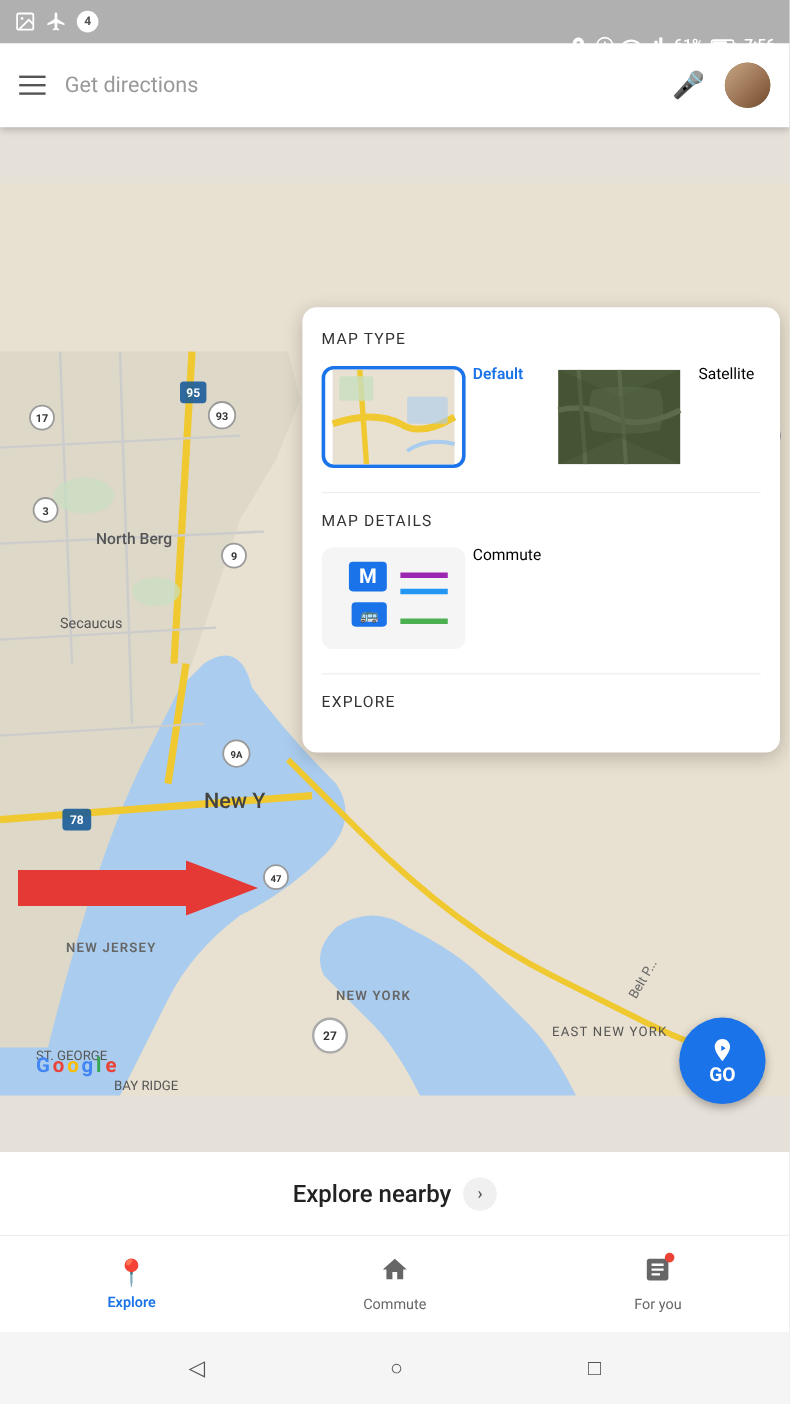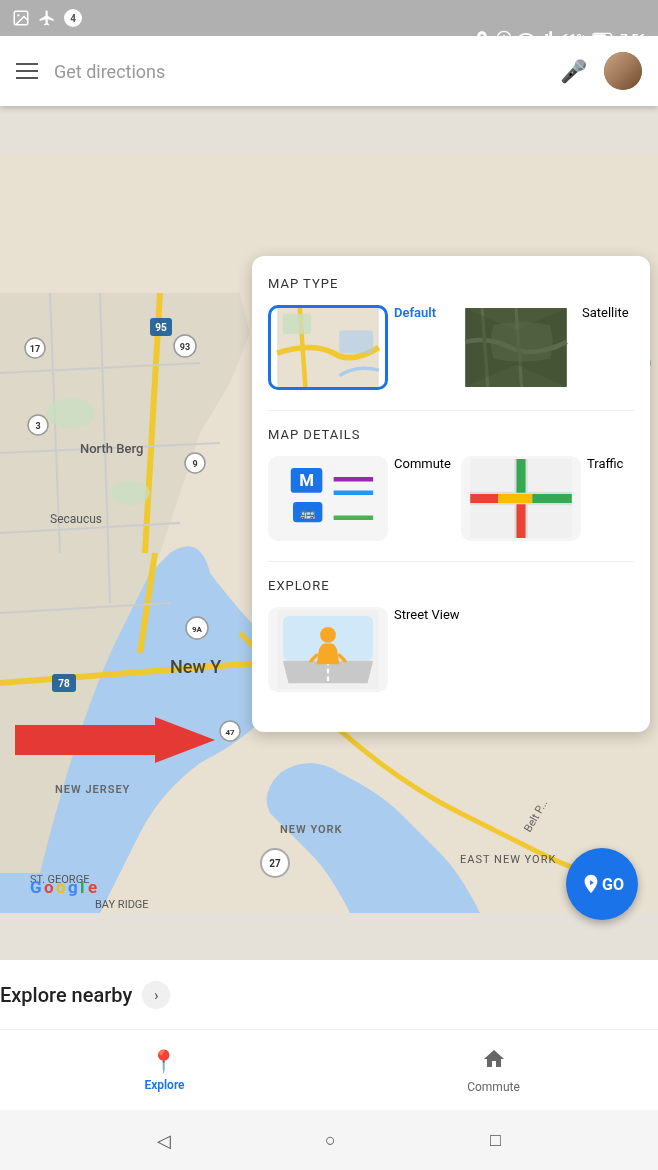--- a/index.html
+++ b/index.html
@@ -70,20 +70,21 @@
     .go-button {
       position: absolute;
       bottom: 40px;
       right: 20px;
       width: 72px;
       height: 72px;
       border-radius: 50%;
       background: #1a73e8;
       color: #fff;
       display: flex;
+      flex-direction: column;
       align-items: center;
       justify-content: center;
       font-weight: bold;
       font-size: 16px;
       z-index: 30;
       box-shadow: 0 3px 8px rgba(0,0,0,0.3);
       cursor: pointer;
     }
 
     
@@ -156,20 +157,21 @@
       right: 0;
       height: 210px;
       background: #fff;
       z-index: 50;
     }
 
     .explore-nearby-bar {
       height: 70px;
       display: flex;
       align-items: center;
+      justify-content: center;
       gap: 10px;
       border-bottom: 1px solid #eee;
       font-size: 20px;
       font-weight: 500;
       color: #222;
     }
 
     .chevron-right {
       width: 28px; height: 28px;
       border-radius: 50%;
@@ -412,66 +414,26 @@
             <text x="27" y="51" text-anchor="middle" fill="white" font-size="11">🚌</text>
 
             <line x1="50" y1="18" x2="85" y2="18" stroke="#9c27b0" stroke-width="4"></line>
             <line x1="50" y1="30" x2="85" y2="30" stroke="#2196f3" stroke-width="4"></line>
             <line x1="50" y1="52" x2="85" y2="52" stroke="#4caf50" stroke-width="4"></line>
           </svg>
         </div>
         <span class="map-option-label">Commute</span>
       </div>
 
-      <div class="map-option">
-        <div class="map-thumb" style="background:#f5f5f5;">
-          <svg viewBox="0 0 90 70" xmlns="http://www.w3.org/2000/svg">
-            <rect width="90" height="70" fill="#f0f0f0"></rect>
-
-            <path d="M45 0 L45 70" stroke="#ddd" stroke-width="12"></path>
-            <path d="M0 35 L90 35" stroke="#ddd" stroke-width="12"></path>
-            <path d="M45 0 L45 70" stroke="#f5f5f5" stroke-width="2" stroke-dasharray="4,4"></path>
-            <path d="M0 35 L90 35" stroke="#f5f5f5" stroke-width="2" stroke-dasharray="4,4"></path>
-
-            <path d="M0 35 L25 35" stroke="#ea4335" stroke-width="8"></path>
-            <path d="M25 35 L55 35" stroke="#fbbc05" stroke-width="8"></path>
-            <path d="M55 35 L90 35" stroke="#34a853" stroke-width="8"></path>
-            <path d="M45 0 L45 30" stroke="#34a853" stroke-width="8"></path>
-            <path d="M45 40 L45 70" stroke="#ea4335" stroke-width="8"></path>
-          </svg>
-        </div>
-        <span class="map-option-label">Traffic</span>
-      </div>
 
     </div>
 
     <div class="divider"></div>
     <div class="section-title">EXPLORE</div>
 
-    <div class="map-type-grid">
-
-      <div class="map-option">
-        <div class="map-thumb" style="background:#f5f5f5;">
-          <svg viewBox="0 0 90 70" xmlns="http://www.w3.org/2000/svg">
-            <rect width="90" height="70" fill="#f0f0f0"></rect>
-
-            <rect x="5" y="5" width="80" height="40" rx="6" fill="#d0e8f8"></rect>
-
-            <path d="M5 45 L85 45 L80 65 L10 65 Z" fill="#c8c8c8"></path>
-            <line x1="45" y1="45" x2="45" y2="65" stroke="white" stroke-width="2" stroke-dasharray="4,3"></line>
-
-            <circle cx="45" cy="22" r="7" fill="#f9a825"></circle>
-            <path d="M37 35 Q40 28 45 30 Q50 28 53 35 L55 48 L35 48 Z" fill="#f9a825"></path>
-            <line x1="35" y1="40" x2="30" y2="45" stroke="#f9a825" stroke-width="3" stroke-linecap="round"></line>
-            <line x1="55" y1="40" x2="60" y2="45" stroke="#f9a825" stroke-width="3" stroke-linecap="round"></line>
-          </svg>
-        </div>
-        <span class="map-option-label">Street View</span>
-      </div>
-    </div>
   </div>
 
   <div class="go-button">
     <svg width="22" height="22" viewBox="0 0 24 24" fill="white">
       <path d="M12 2C8.13 2 5 5.13 5 9c0 5.25 7 13 7 13s7-7.75 7-13c0-3.87-3.13-7-7-7zm-1 11V8l4 2.5-4 2.5z" fill="white"></path>
     </svg>
     <span>GO</span>
   </div>
 </div>
 
@@ -490,20 +452,28 @@
       <span class="nav-label">Explore</span>
     </div>
     <div class="nav-item">
       <span class="nav-icon inactive">
         <svg width="24" height="24" viewBox="0 0 24 24" fill="#666">
             <path d="M10 20v-6h4v6h5v-8h3L12 3 2 12h3v8z"></path>
           </svg>
       </span>
       <span class="nav-label inactive">Commute</span>
     </div>
+    <div class="nav-item">
+      <span class="nav-icon inactive notification-dot">
+        <svg width="24" height="24" viewBox="0 0 24 24" fill="#666">
+            <path d="M19 3H5c-1.1 0-2 .9-2 2v14c0 1.1.9 2 2 2h14c1.1 0 2-.9 2-2V5c0-1.1-.9-2-2-2zm-5 14H7v-2h7v2zm3-4H7v-2h10v2zm0-4H7V7h10v2z"></path>
+          </svg>
+      </span>
+      <span class="nav-label inactive">For you</span>
+    </div>
   </div>
 
   <div class="system-nav">
     <div class="sys-btn">◁</div>
     <div class="sys-btn">○</div>
     <div class="sys-btn">□</div>
   </div>
 </div>
 
 </body></html>

